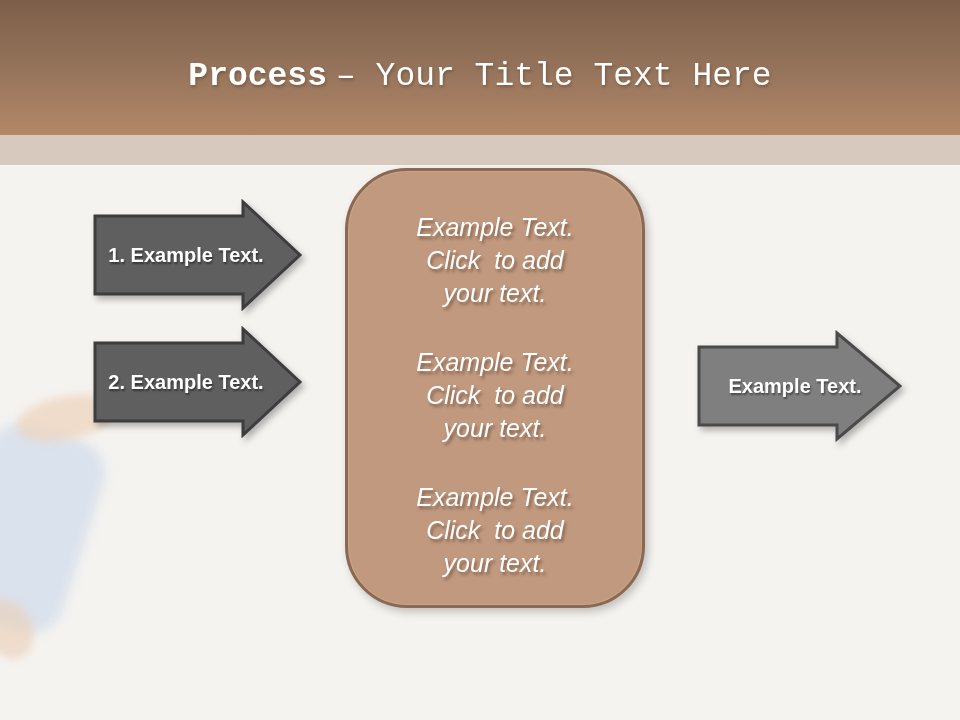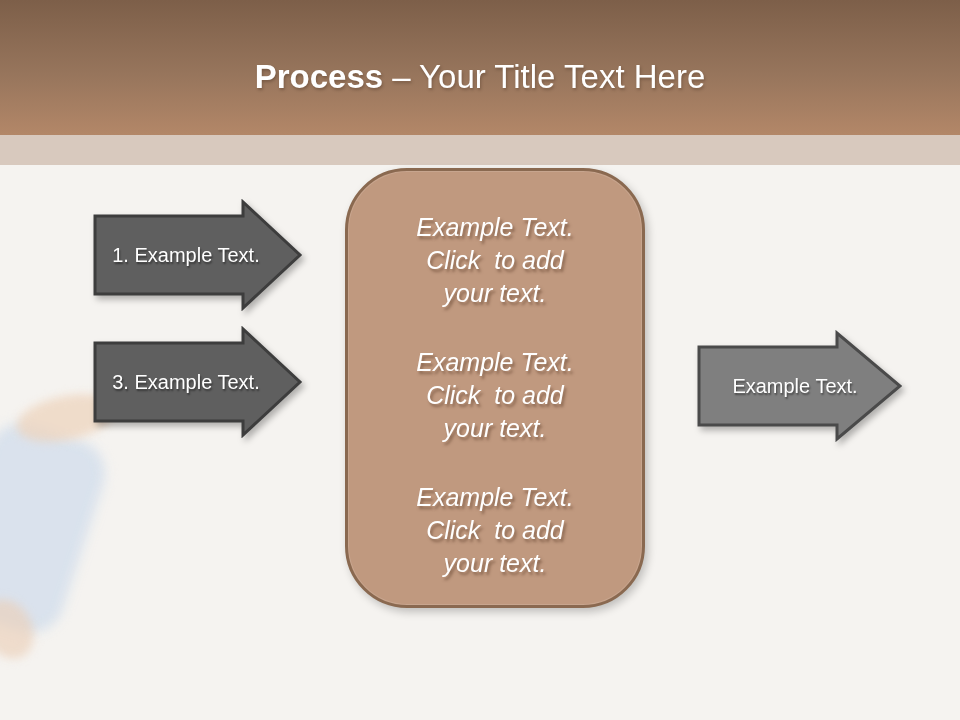--- a/index.html
+++ b/index.html
@@ -17,20 +17,21 @@
   }
   .header-strip{
     position:absolute;left:0;top:135px;width:960px;height:30px;
     background:#d8c9be;
   }
   .title{
     margin:12px;padding-top:18px;
     color:#ffffff;font-size:33px;line-height:40px;font-weight:400;
     text-shadow:1px 2px 3px rgba(60,40,25,0.35);
     white-space:pre;
+    font-family:Liberation Mono, monospace;
   }
   .title .bold{font-weight:700;}
   .title .rest{margin-left:9px;font-weight:400;}
   
   .photo{position:absolute;inset:0;pointer-events:none;}
   .photo .hand-top{
     position:absolute;left:16px;top:396px;width:100px;height:44px;
     background:rgba(238,212,190,0.75);border-radius:50% 60% 50% 60%;
     transform:rotate(-14deg);filter:blur(5px);
   }
@@ -46,20 +47,21 @@
   }
   
   .arrow{position:absolute;}
   .arrow svg{display:block;filter:drop-shadow(3px 4px 3px rgba(0,0,0,0.28));}
   .arrow .arrow-label{
     position:absolute;top:0;height:112px;
     display:flex;align-items:center;justify-content:center;
     color:#fff;font-size:20px;
     text-shadow:1px 2px 2px rgba(0,0,0,0.45);
     white-space:pre;
+    font-weight:bold;
   }
   .arrow-left{left:93px;width:210px;height:112px;}
   .arrow-left .arrow-label{left:0;width:186px;}
   .arrow-right-side{left:697px;top:330px;width:205px;height:112px;}
   .arrow-right-side .arrow-label{left:0;width:196px;}
   .arrow1{top:199px;} .arrow2{top:326px;} .arrow3{top:449px;}
   .arrow polygon{stroke:#3d3d3d;stroke-width:3;stroke-linejoin:miter;}
   .arrow-right-side polygon{stroke:#4a4a4a;}
   
   .panel{
@@ -99,21 +101,21 @@
     <svg viewBox="0 0 210 112" width="210" height="112">
       <polygon points="2,17 150,17 150,3 207,56 150,109 150,95 2,95" fill="#5f5f5f"></polygon>
     </svg>
     <div class="arrow-label">1. Example Text.</div>
   </div>
 
   <div class="arrow arrow-left arrow2">
     <svg viewBox="0 0 210 112" width="210" height="112">
       <polygon points="2,17 150,17 150,3 207,56 150,109 150,95 2,95" fill="#5f5f5f"></polygon>
     </svg>
-    <div class="arrow-label">3. Example Text.</div>
+    <div class="arrow-label">2. Example Text.</div>
   </div>
 
 
   <div class="panel">
     <div class="panel-block">
       <div class="panel-line">Example Text.</div>
       <div class="panel-line">Click  to add</div>
       <div class="panel-line">your text.</div>
     </div>
     <div class="panel-block">

